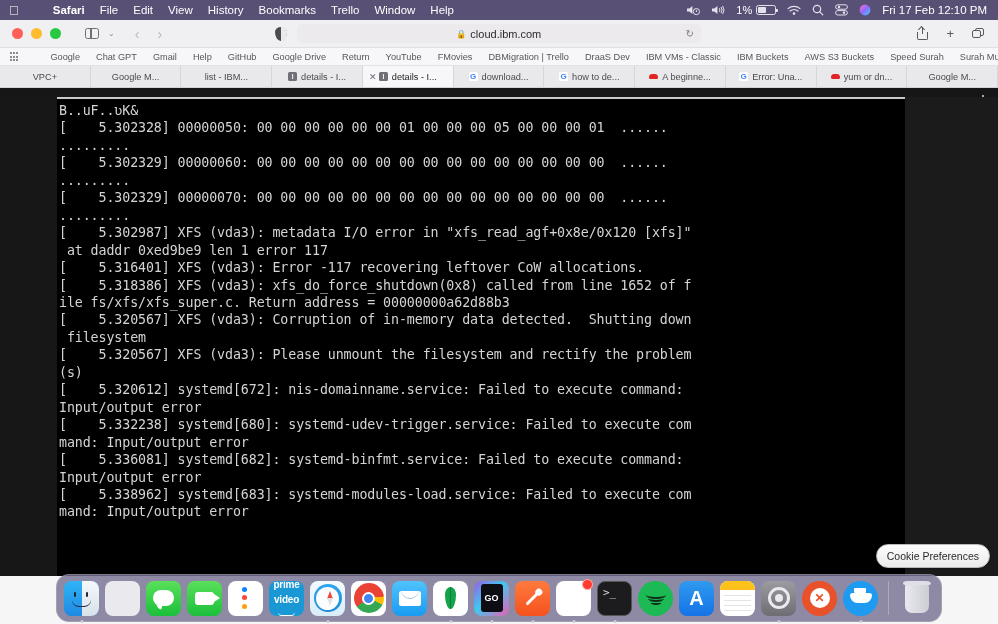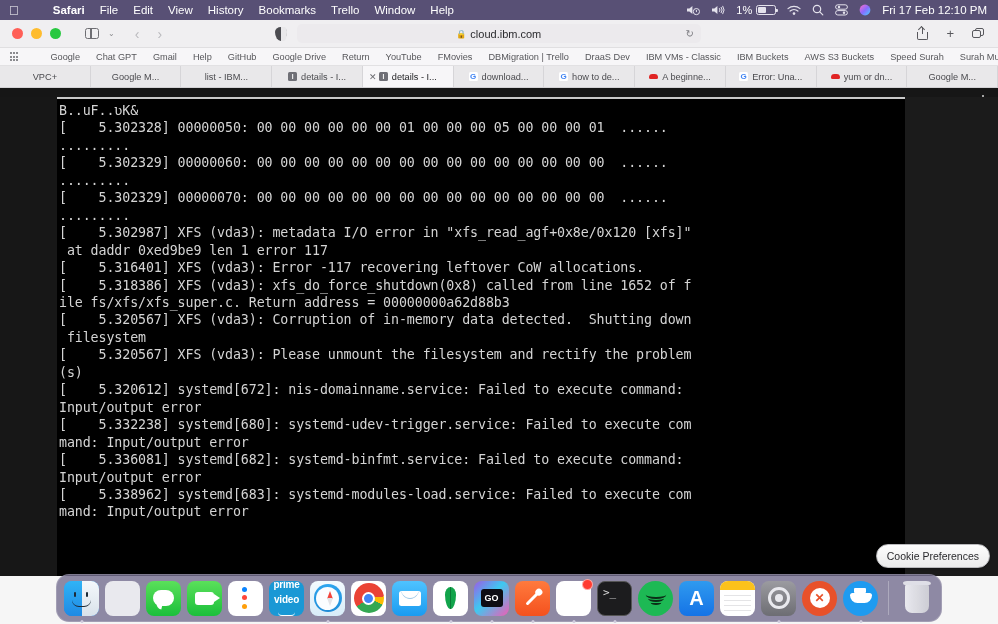--- a/index.html
+++ b/index.html
@@ -228,21 +228,21 @@
   .a-chrome { background:#fff; }
   .a-chrome .c{ width:30px;height:30px;border-radius:50%;background:conic-gradient(from -35deg,#ea4335 0 33%,#fbbc05 33% 42%,#34a853 42% 75%,#ea4335 75% 100%); display:flex;align-items:center;justify-content:center;}
   .a-chrome .cc{ width:13px;height:13px;border-radius:50%;background:#4285f4;border:2px solid #fff;}
   .a-mail { background:linear-gradient(180deg,#4fc3ff,#1a9bf0); }
   .a-mail .env{ width:22px;height:15px;background:#fff;border-radius:2.5px;position:relative;overflow:hidden;}
   .a-mail .env::after{content:'';position:absolute;left:1px;top:-5px;width:20px;height:12px;border-bottom:1.5px solid #9cc8e6;transform:rotate(0);border-radius:0 0 50% 50%/0 0 100% 100%;}
   .a-mongo { background:#fff; }
   .a-mongo .leaf{ width:11px;height:22px;background:#12a44b;border-radius:50% 50% 50% 50% / 35% 35% 65% 65%; position:relative;}
   .a-mongo .leaf::after{content:'';position:absolute;left:4.5px;top:0;width:1.6px;height:22px;background:#0a7a37;}
   .a-go { background:linear-gradient(135deg,#9b5de5,#3ec9f0 45%,#f15bb5); }
-  .a-go .sq{ width:22px;height:18px;background:#0d0d14;border-radius:3px;color:#fff;font-weight:bold;font-size:9px;display:flex;align-items:center;justify-content:center;}
+  .a-go .sq{ width:22px;height:28px;background:#0d0d14;border-radius:3px;color:#fff;font-weight:bold;font-size:9px;display:flex;align-items:center;justify-content:center;}
   .a-pm { background:linear-gradient(180deg,#ff7a3d,#f4511e); }
   .a-pm .rocket{ width:3px;height:17px;background:#fff;border-radius:2px;transform:rotate(45deg); position:relative;}
   .a-pm .rocket::before{content:'';position:absolute;top:-4px;left:-2px;width:7px;height:7px;border-radius:50%;background:#fff;}
   .a-slack { background:#fff; display:grid; grid-template-columns:1fr 1fr; grid-template-rows:1fr 1fr; gap:2px; padding:7px; }
   .a-slack i{ border-radius:2px; display:block; }
   .a-term { background:#1c1c1e; border:1.3px solid #555; color:#dcdcdc; font-family:"DejaVu Sans Mono",monospace; font-size:11px; align-items:flex-start; justify-content:flex-start; padding:4px 0 0 5px;}
   .a-spotify { background:#1db954; border-radius:50%; position:relative; }
   .a-spotify i{position:absolute;left:50%;transform:translateX(-50%);border-bottom:2px solid #0b2f17;border-radius:50%;}
   .a-spotify .w1{top:9px;width:21px;height:9px;}
   .a-spotify .w2{top:14px;width:16px;height:7px;}

